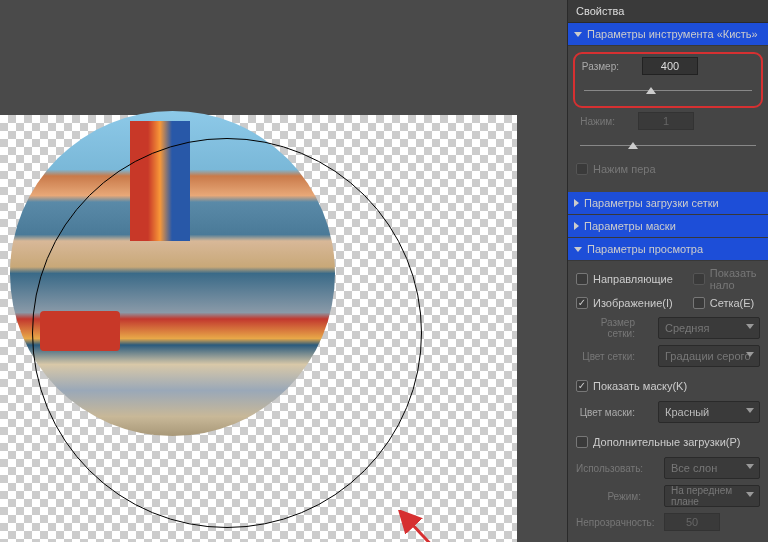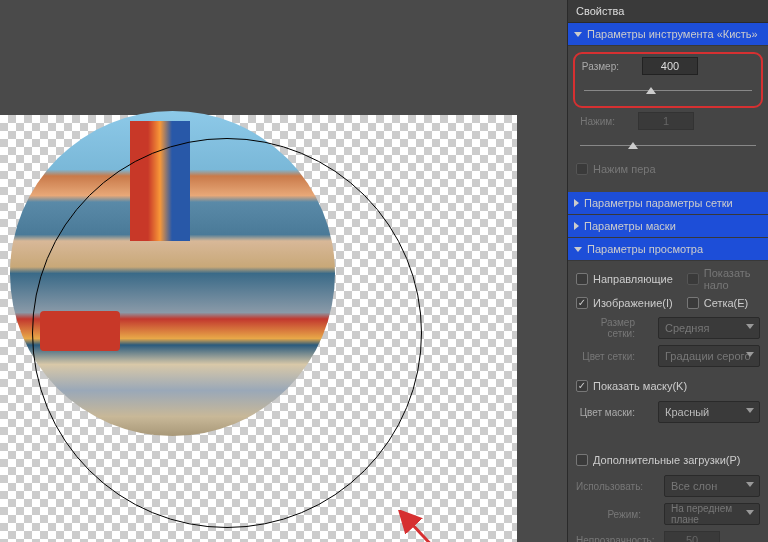--- a/index.html
+++ b/index.html
@@ -31,21 +31,21 @@
 .slider-thumb{position:absolute;top:1px;width:0;height:0;border-left:5px solid transparent;border-right:5px solid transparent;border-bottom:7px solid #ccc;transform:translateX(-5px)}
 .chk{width:12px;height:12px;border:1px solid #777;border-radius:2px;margin-right:5px;display:inline-flex;align-items:center;justify-content:center;background:#3a3a3a;flex-shrink:0}
 .chk.checked::after{content:"✓";color:#ccc;font-size:10px;line-height:1}
 .chk.dim{border-color:#555}
 .chk-label{font-size:11px;color:#ccc}
 .chk-label.dim{color:#777}
 .dd{flex:1;height:22px;background:#3a3a3a;border:1px solid #2a2a2a;border-radius:2px;display:flex;align-items:center;padding:0 6px;font-size:11px;color:#bbb;position:relative}
 .dd.dim{color:#777}
 .dd::after{content:"";position:absolute;right:5px;top:6px;width:0;height:0;border-left:4px solid transparent;border-right:4px solid transparent;border-top:5px solid #999}
 .highlight-box{border:2px solid #d63031;border-radius:9px;padding:3px 5px 1px 5px;margin:0 -3px 4px -3px}
-.two-col{display:flex;gap:14px}
+.two-col{display:flex;gap:20px}
 .two-col>div{flex:1;display:flex;align-items:center}
 </style>
 </head>
 <body>
 
 <div class="workspace">
   <div class="canvas">
     <div class="transparency"></div>
     <div class="photo-clip">
       <div class="photo"></div>
@@ -95,21 +95,21 @@
         </div>
       </div>
     <div class="row">
         <span class="chk dim"></span>
         <span class="chk-label dim">Нажим пера</span>
       </div>
   </div>
 
   <div class="section-hdr">
       <span class="tri closed"></span>
-      <span>Параметры параметры сетки</span>
+      <span>Параметры загрузки сетки</span>
     </div>
   <div class="section-hdr">
       <span class="tri closed"></span>
       <span>Параметры маски</span>
     </div>
 
   <div class="section-hdr">
       <span class="tri open"></span>
       <span>Параметры просмотра</span>
     </div>
@@ -139,21 +139,21 @@
         <div class="dd dim">Средняя</div>
       </div>
     <div class="row" style="margin-bottom:10px">
         <div class="row-label dim" style="width:82px">Цвет сетки:</div>
         <div class="dd dim">Градации серого</div>
       </div>
     <div class="row">
         <span class="chk checked"></span>
         <span class="chk-label">Показать маску(K)</span>
       </div>
-    <div class="row" style="margin-bottom:28px">
+    <div class="row" style="margin-bottom:10px">
         <div class="row-label" style="width:82px">Цвет маски:</div>
         <div class="dd">Красный</div>
       </div>
     <div class="row">
         <span class="chk"></span>
         <span class="chk-label">Дополнительные загрузки(P)</span>
       </div>
     <div class="row">
         <div class="row-label dim" style="width:88px">Использовать:</div>
         <div class="dd dim">Все слон</div>

